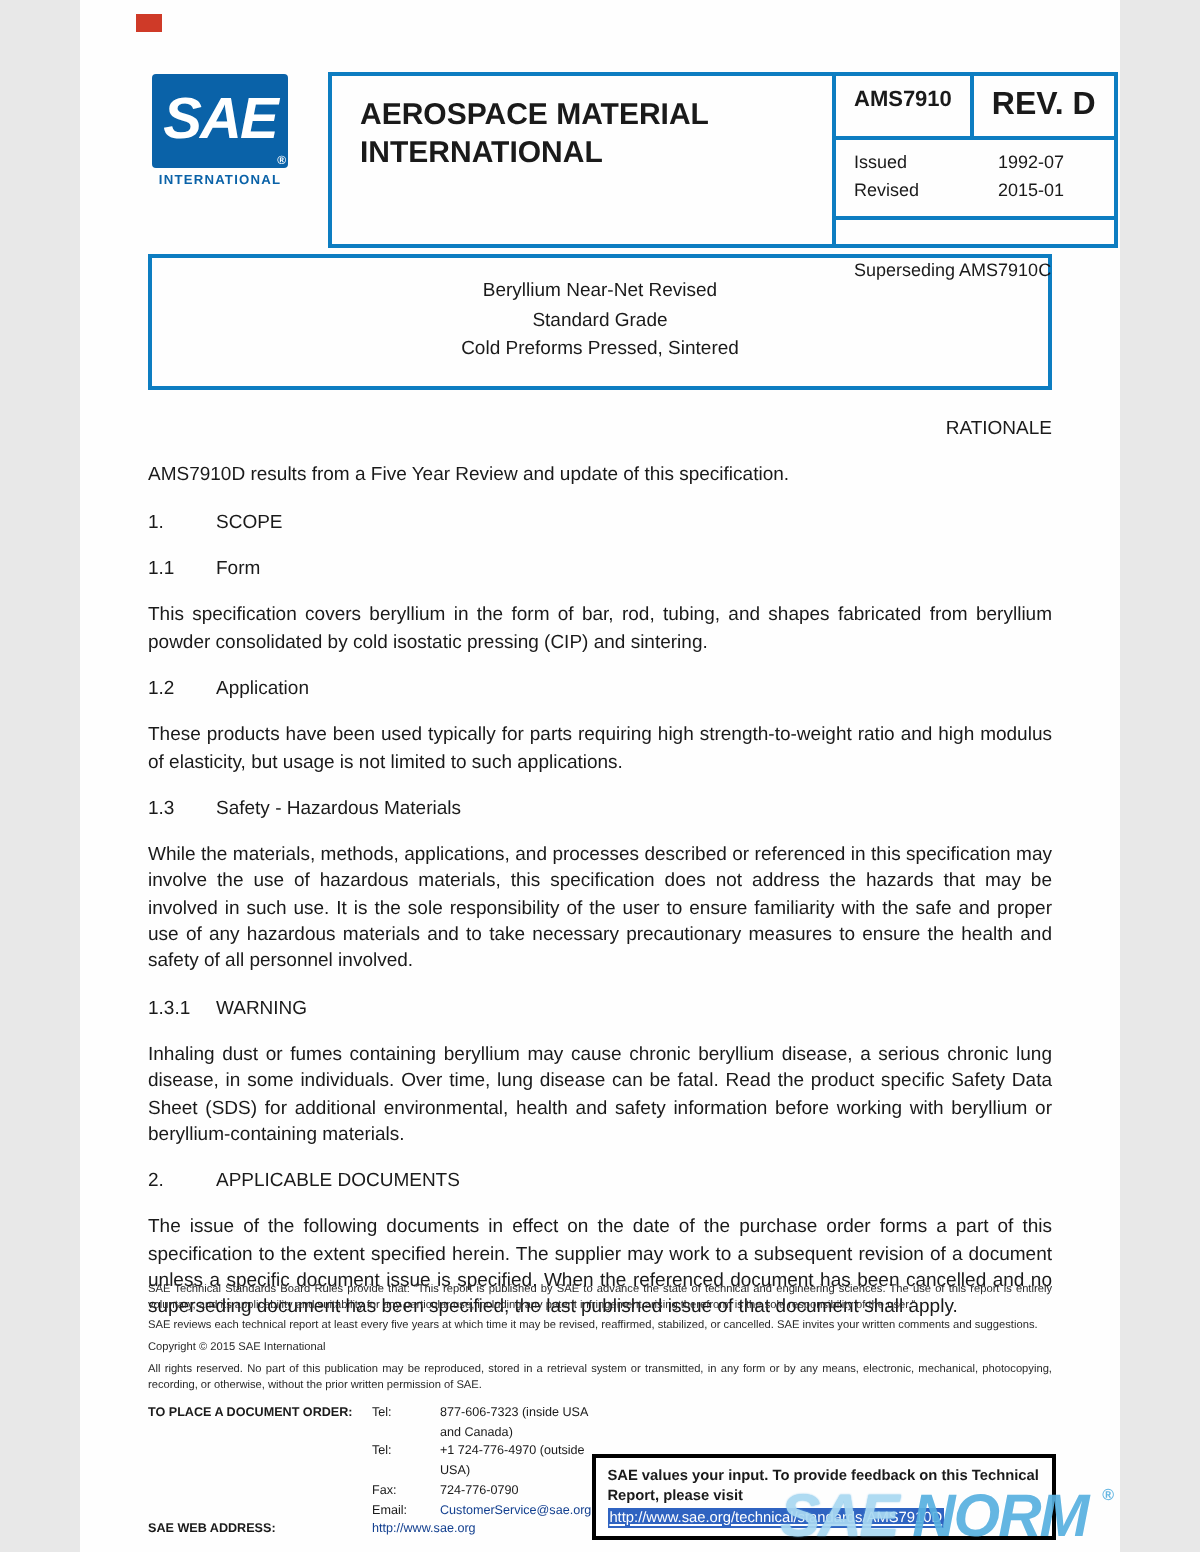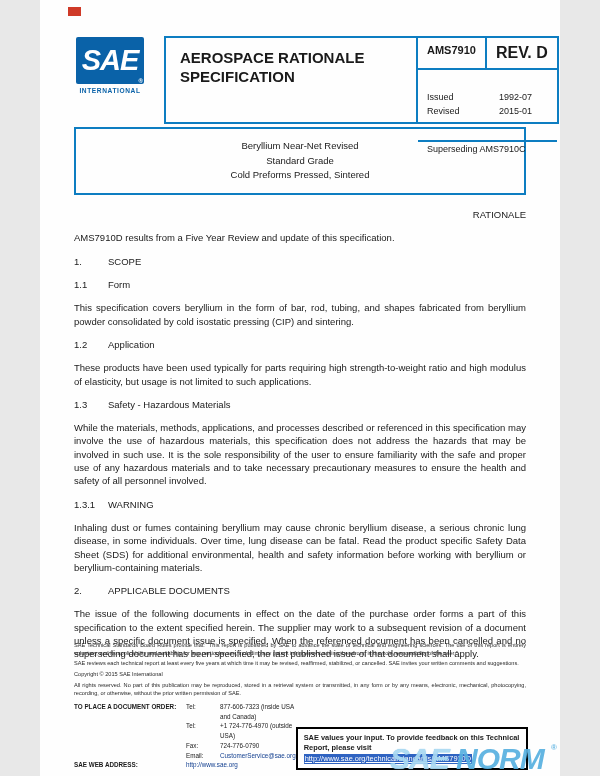--- a/index.html
+++ b/index.html
@@ -22,24 +22,24 @@
   }
   .logo-reg { position:absolute; right:1px; bottom:0; font-size:6px; font-style:normal; letter-spacing:0; }
   .logo-sub { margin-top:3px; font-size:6.6px; font-weight:bold; color:#0a62a8; letter-spacing:0.6px; }
 
   .header-box { flex:1; border:2px solid #0d7dc1; display:flex; height:88px; }
   .hb-title { flex:0 0 252px; border-right:2px solid #0d7dc1; padding:11px 14px; font-weight:bold; font-size:15px; line-height:1.25; }
   .hb-right { flex:1; display:flex; flex-direction:column; }
   .hb-row1 { display:flex; border-bottom:2px solid #0d7dc1; }
   .hb-num { flex:1; padding:6px 9px; font-weight:bold; font-size:11px; border-right:2px solid #0d7dc1; }
   .hb-rev { flex:0 0 70px; padding:6px 9px; font-weight:bold; font-size:16px; }
-  .hb-dates { flex:1; padding:21px 9px; font-size:9px; border-bottom:2px solid #0d7dc1; line-height:1.55; }
+  .hb-dates { flex:1; padding:5px 9px; font-size:9px; border-bottom:2px solid #0d7dc1; line-height:1.55; }
   .hb-dates .row { display:flex; }
   .hb-dates .lbl { width:72px; }
-  .hb-sup { padding:2px 9px; font-size:9px; }
+  .hb-sup { padding:20px 9px; font-size:9px; }
 
   
   .title-block { margin-top:3px; border:2px solid #0d7dc1; padding:10px 8px; text-align:center; font-size:9.5px; line-height:1.55; }
 
   
   .body { margin-top:13px; font-size:9.5px; line-height:1.4; text-align:justify; }
   .center-head { text-align:right; margin:10px 0; }
   .head { display:flex; margin:10px 0; text-align:left; }
   .head .num { flex:0 0 34px; }
   .para { margin:10px 0; }
@@ -81,21 +81,21 @@
     <div class="top-row">
       <div class="logo-wrap">
         <div class="logo-box">
           <span>SAE</span>
           <span class="logo-reg">®</span>
         </div>
         <div class="logo-sub">INTERNATIONAL</div>
       </div>
 
       <div class="header-box">
-        <div class="hb-title">AEROSPACE RATIONALE SPECIFICATION</div>
+        <div class="hb-title">AEROSPACE MATERIAL INTERNATIONAL</div>
         <div class="hb-right">
           <div class="hb-row1">
             <div class="hb-num">AMS7910</div>
             <div class="hb-rev">REV. D</div>
           </div>
           <div class="hb-dates">
             <div class="row">
               <span class="lbl">Issued</span>
               <span>1992-07</span>
             </div>

